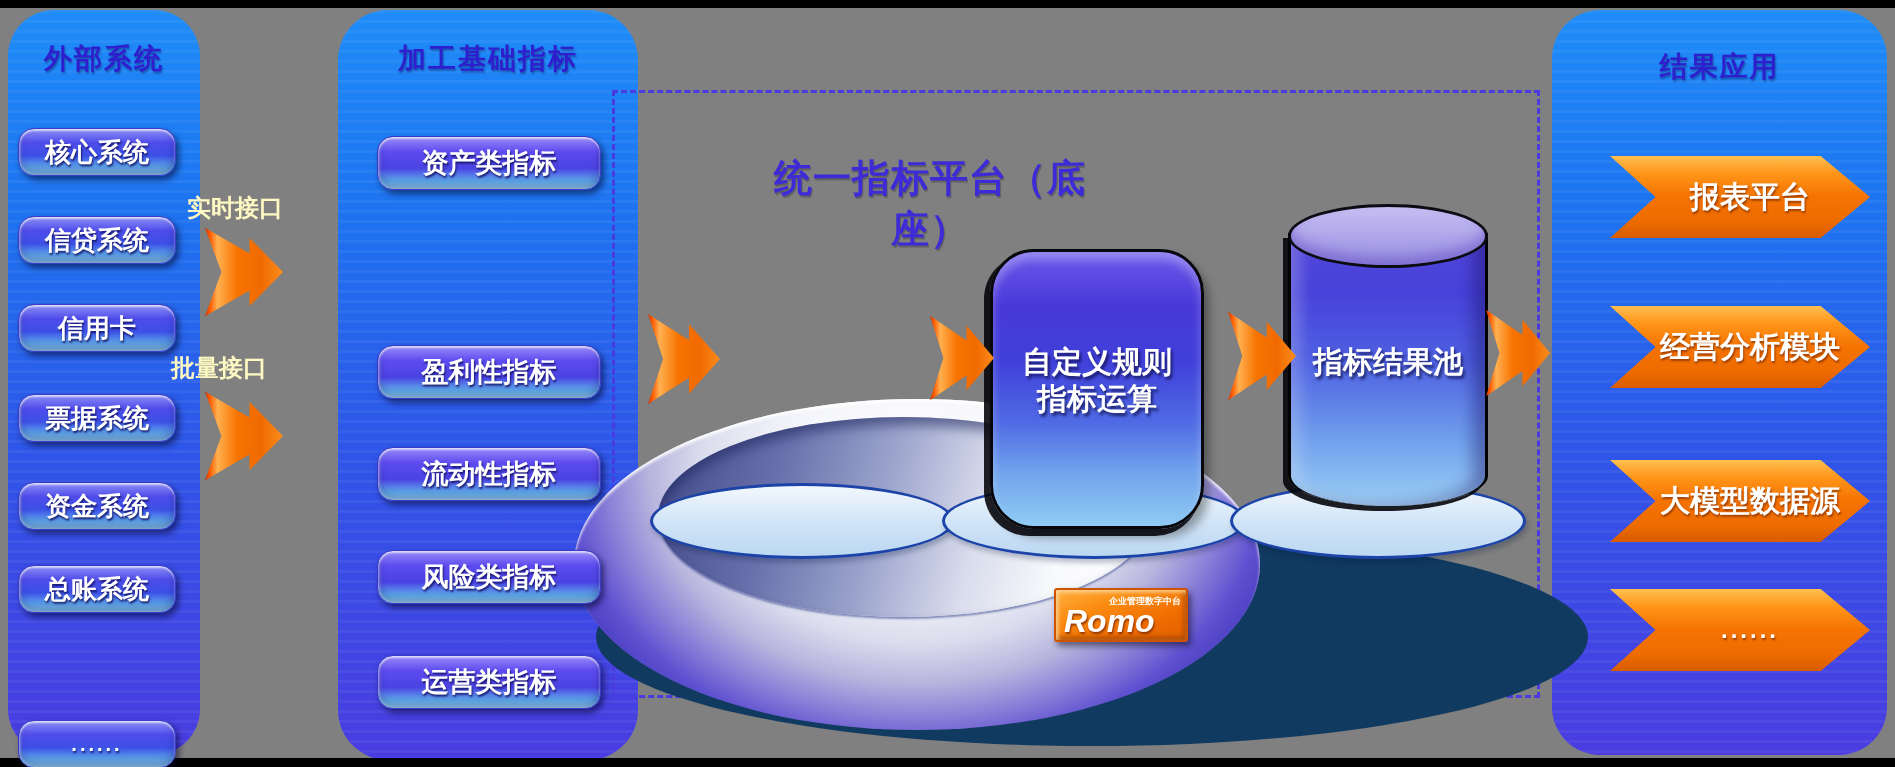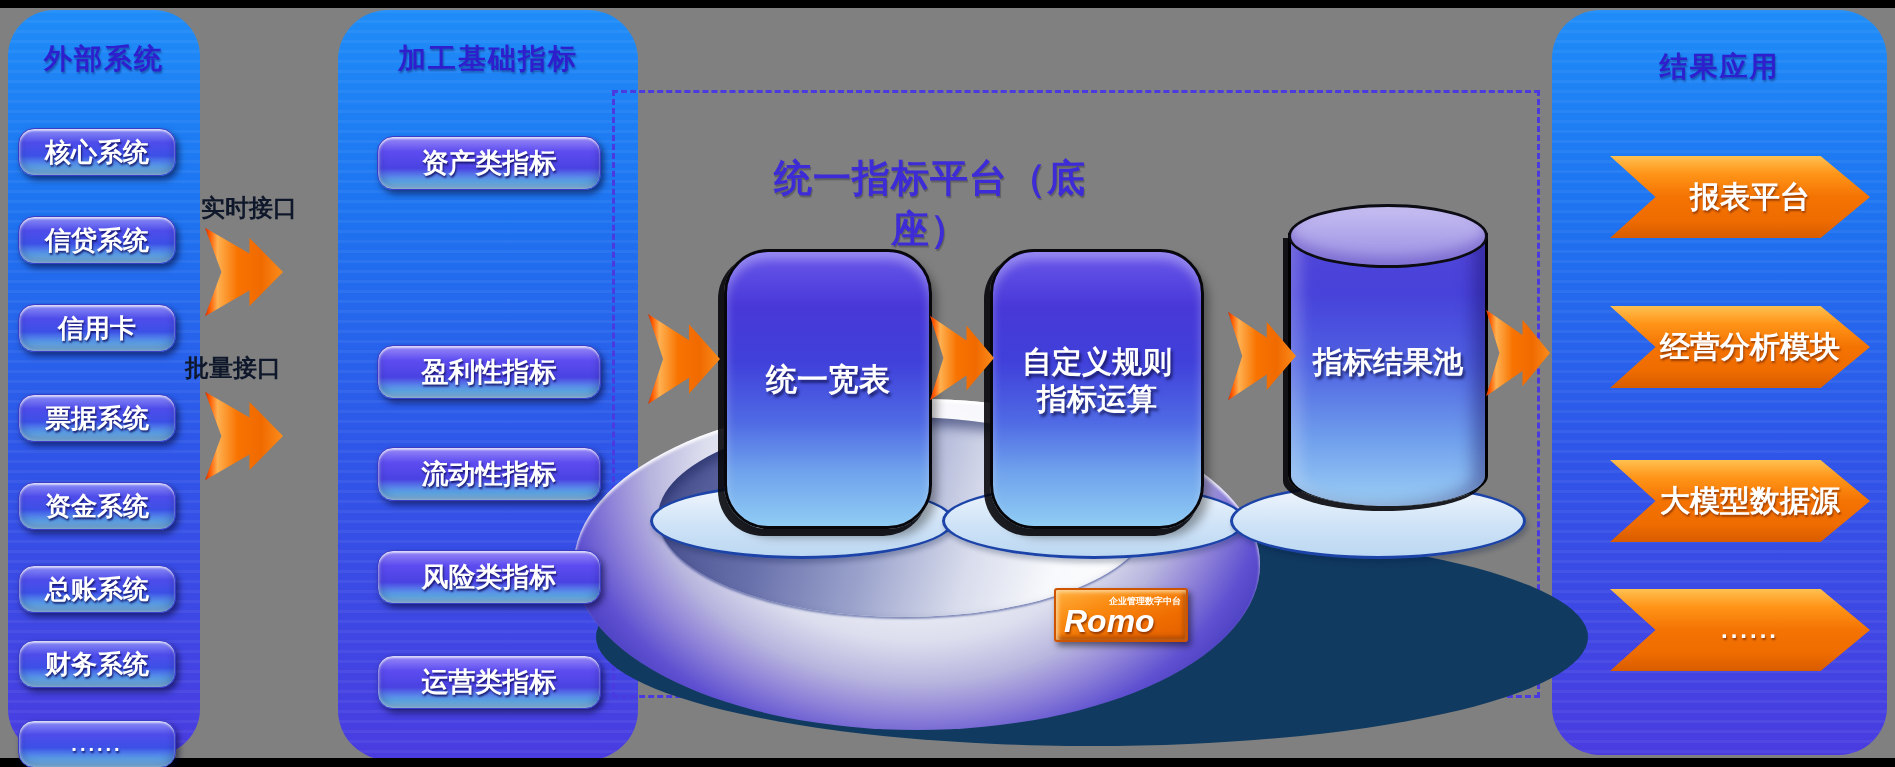--- a/index.html
+++ b/index.html
@@ -25,21 +25,21 @@
     text-shadow:1px 2px 2px rgba(15,15,90,.85);
     background:linear-gradient(180deg,#8e90f8 0%,#4e4cea 30%,#3c50e6 58%,#5fa6ee 82%,#97daf6 100%);
     box-shadow:inset 0 2px 2px rgba(255,255,255,.65),inset 2px 0 3px rgba(255,255,255,.3),
                inset 0 -5px 9px rgba(10,10,80,.35),3px 4px 6px rgba(0,0,40,.55);margin-top:28px;}
   .btn-src{left:18px;width:156px;height:46px;font-size:26px;}
   .btn-proc{left:39px;width:222px;height:52px;font-size:27px;
     background:linear-gradient(180deg,#9a8cf8 0%,#5d4cf0 28%,#4a42e2 60%,#62b2f0 86%,#aae4fa 100%);}
   .btn-dots{font-size:20px;letter-spacing:3px;}
 
   
-  .iface-label{position:absolute;width:110px;text-align:right;color:#0f172a;font-weight:bold;font-size:24px;}
+  .iface-label{position:absolute;width:110px;text-align:left;color:#fef9c3;font-weight:bold;font-size:24px;}
   .flow-arrow{position:absolute;
     background:linear-gradient(90deg,#cc2f00 0%,#ff5a00 6%,#ffb050 16%,#f87300 42%,#f06a00 72%,#fb8c1c 100%);
     clip-path:polygon(0 2%,57% 30%,57% 13%,100% 50%,57% 87%,57% 70%,0 98%,21% 50%);
     filter:drop-shadow(2px 2px 2px rgba(0,0,0,.35));z-index:6;}
 
   
   .dashed-box{position:absolute;left:612px;top:90px;width:922px;height:602px;border:3px dashed #4a3ae0;z-index:1;}
   .platform-title{position:absolute;left:762px;top:126px;width:336px;text-align:center;font-size:38px;font-weight:bold;
     color:#3c2bd6;letter-spacing:1px;text-shadow:1px 2px 1px rgba(0,0,0,.25);z-index:2;margin-top:27px;}
 
@@ -106,21 +106,20 @@
 
   <div class="panel panel-left">
     <div class="panel-title">外部系统</div>
   </div>
   <div class="btn btn-src" style="top:100px">核心系统</div>
   <div class="btn btn-src" style="top:188px">信贷系统</div>
   <div class="btn btn-src" style="top:276px">信用卡</div>
   <div class="btn btn-src" style="top:366px">票据系统</div>
   <div class="btn btn-src" style="top:454px">资金系统</div>
   <div class="btn btn-src" style="top:537px">总账系统</div>
-  <div class="btn btn-src" style="top:612px">财务系统</div>
   <div class="btn btn-src btn-dots" style="top:692px">......</div>
 
   <div class="iface-label" style="left:187px;top:192px">实时接口</div>
   <div class="flow-arrow" style="left:205px;top:226px;width:78px;height:92px"></div>
   <div class="iface-label" style="left:171px;top:352px">批量接口</div>
   <div class="flow-arrow" style="left:205px;top:390px;width:78px;height:92px"></div>
 
   <div class="panel panel-proc" style="left:338px">
     <div class="panel-title">加工基础指标</div>
   </div>
@@ -134,23 +133,20 @@
   <div class="platform-title">统一指标平台（底座）</div>
 
   <div class="navy-shadow"></div>
   <div class="disc"></div>
   <div class="disc-hole"></div>
   <div class="ring ring1"></div>
   <div class="ring ring2"></div>
   <div class="ring ring3"></div>
 
   <div class="flow-arrow" style="left:648px;top:312px;width:72px;height:94px"></div>
-  <div class="node-box node1">
-    <span>统一宽表</span>
-  </div>
   <div class="flow-arrow" style="left:930px;top:314px;width:64px;height:88px"></div>
   <div class="node-box node2">
     <span>自定义规则</span>
     <span>指标运算</span>
   </div>
   <div class="flow-arrow" style="left:1228px;top:310px;width:68px;height:92px"></div>
   <div class="cylinder">
     <div class="cyl-body"></div>
     <div class="cyl-top"></div>
     <div class="cyl-label">指标结果池</div>

